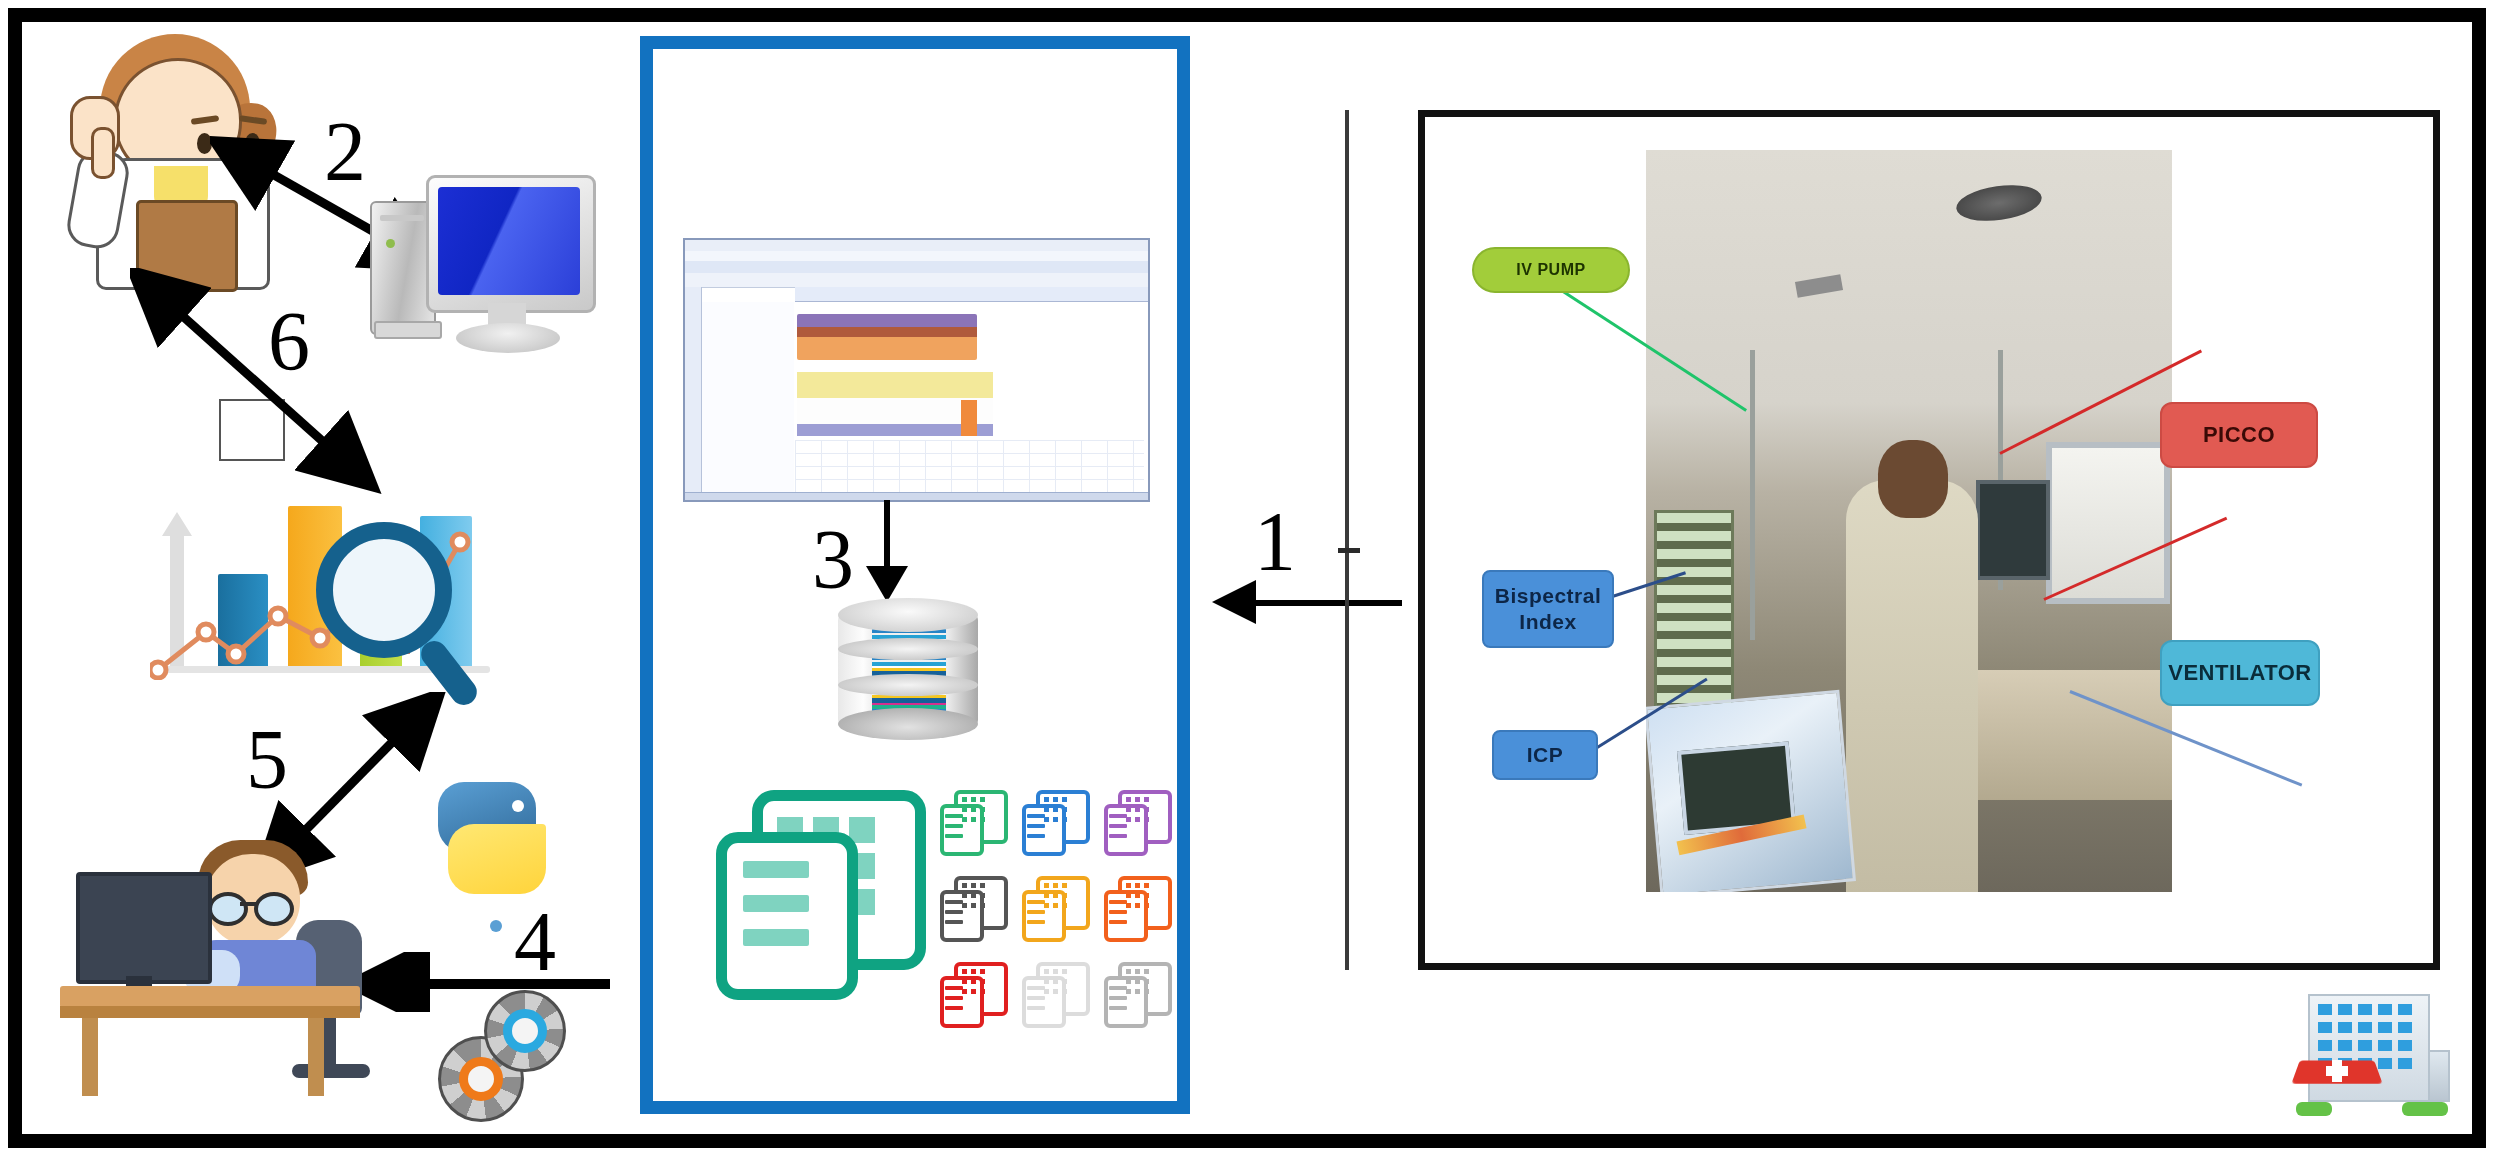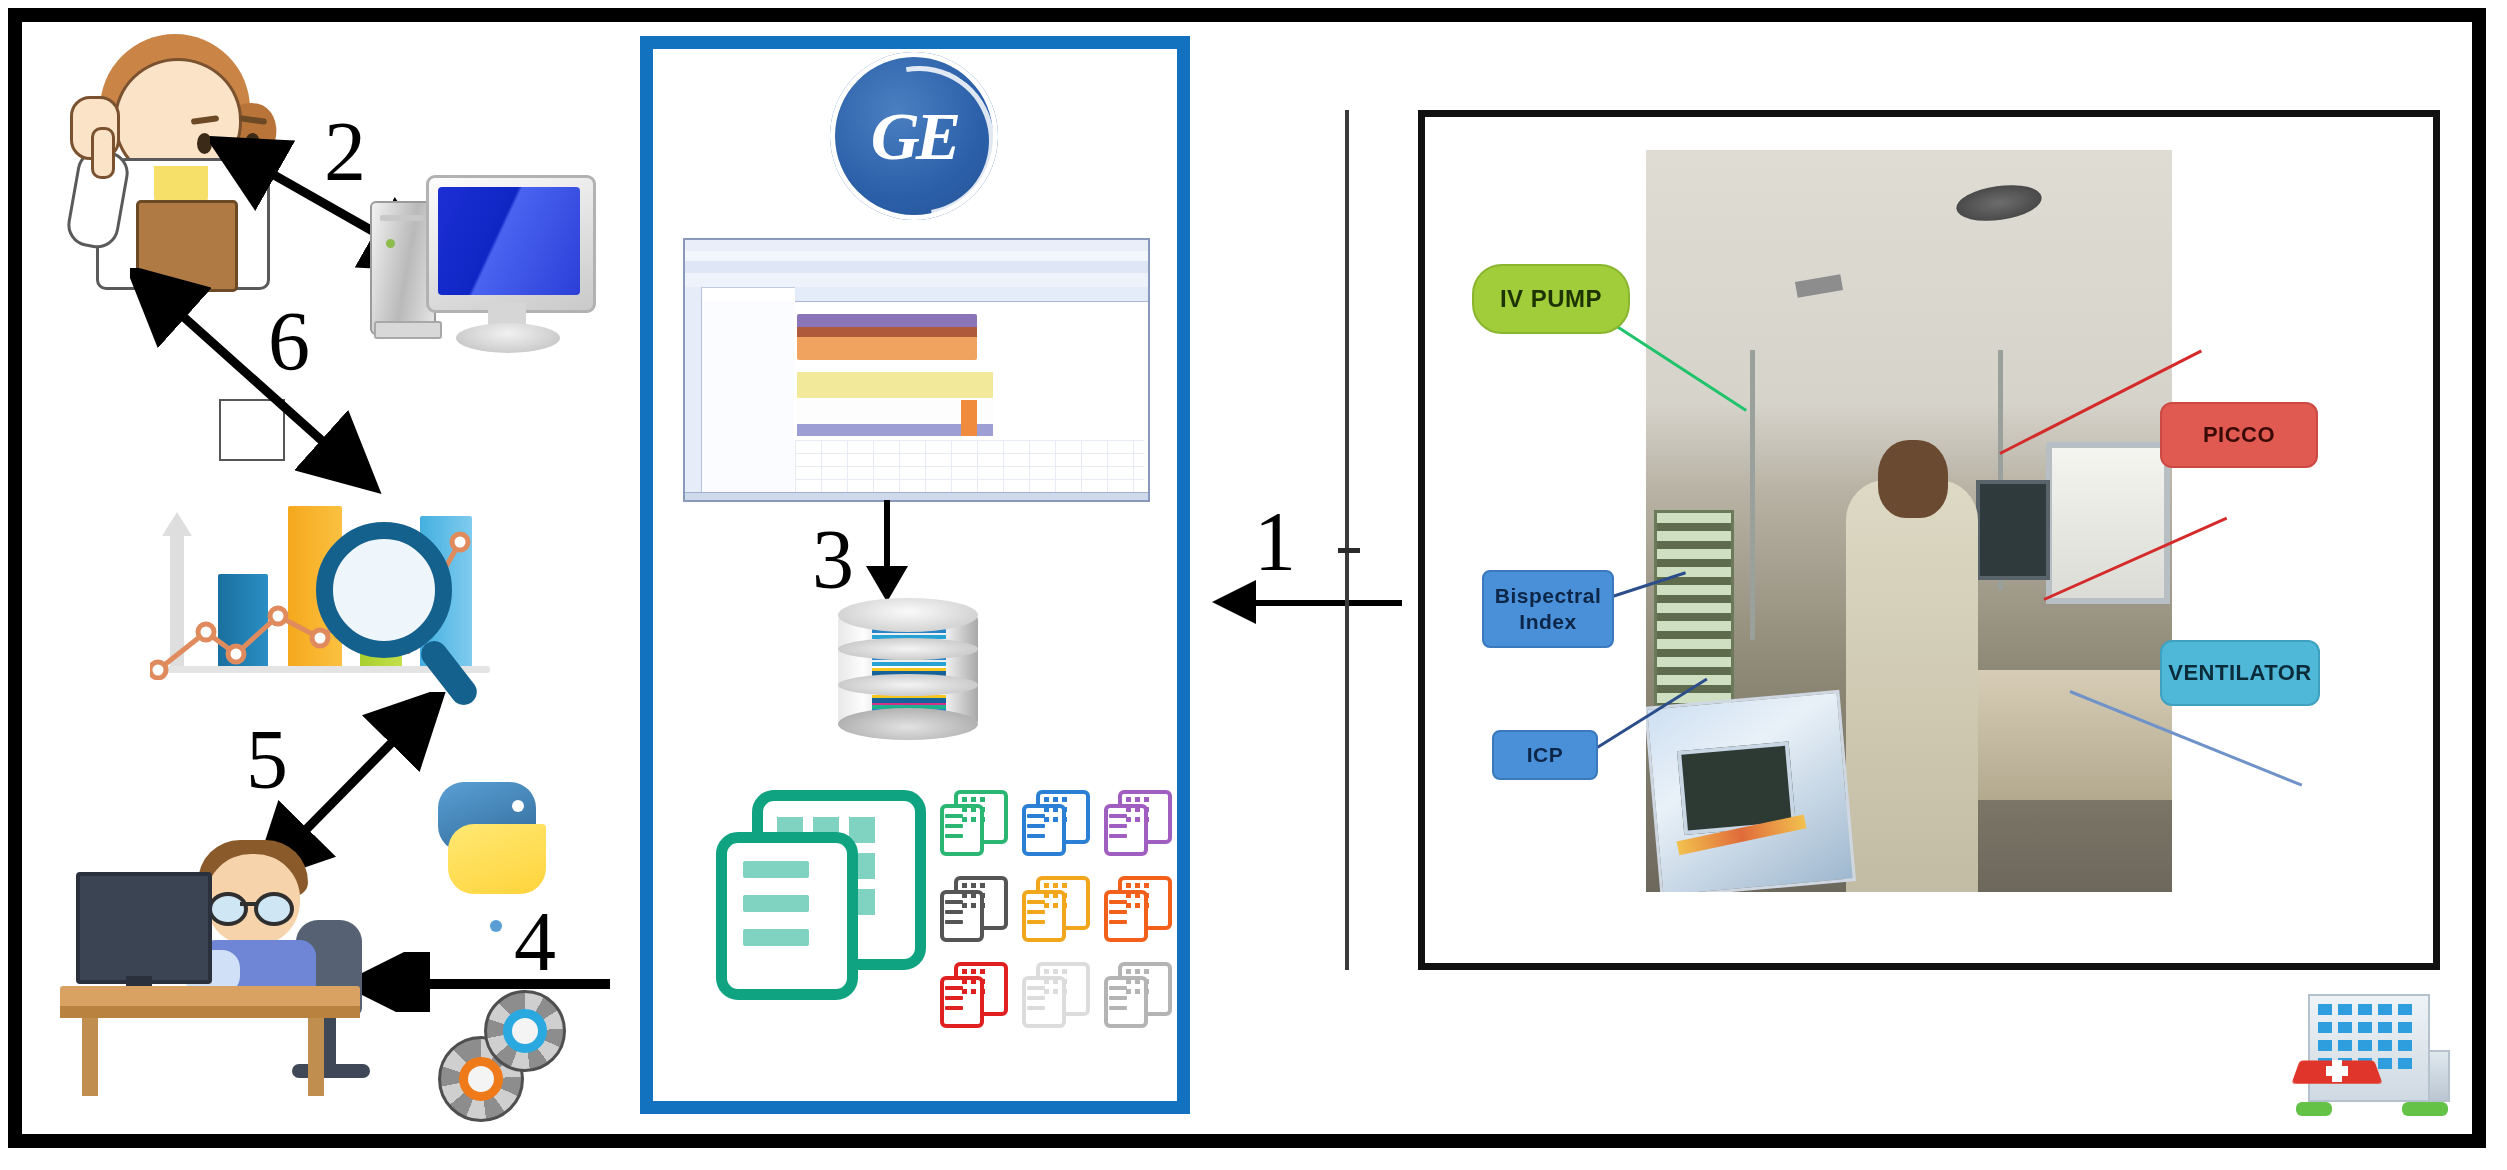--- a/index.html
+++ b/index.html
@@ -410,24 +410,20 @@
     <div class="gear g2">
       <div class="gear-ring"></div>
     </div>
     <div class="gear g1">
       <div class="gear-ring"></div>
     </div>
   </div>
 
   <div class="blue-panel"></div>
 
-  <div class="ge-logo">
-    <div class="ge-swirl"></div>
-    <div class="ge-text">GE</div>
-  </div>
 
   <div class="cis">
     <div class="cis-title"></div>
     <div class="cis-menu"></div>
     <div class="cis-tabs"></div>
     <div class="cis-tool"></div>
     <div class="cis-sidebar"></div>
     <div class="cis-ruler"></div>
     <div class="cis-left"></div>
     <div class="cis-wave"></div>
@@ -665,21 +661,21 @@
     </div>
   </div>
 
   <div class="conn g" style="left:1560px;top:288px;width:222px;transform:rotate(33deg);"></div>
   <div class="conn b" style="left:1560px;top:612px;width:132px;transform:rotate(-18deg);"></div>
   <div class="conn b" style="left:1578px;top:758px;width:152px;transform:rotate(-32deg);"></div>
   <div class="conn r" style="left:2000px;top:452px;width:226px;transform:rotate(-27deg);"></div>
   <div class="conn r" style="left:2044px;top:598px;width:200px;transform:rotate(-24deg);"></div>
   <div class="conn lb" style="left:2070px;top:690px;width:250px;transform:rotate(22deg);"></div>
 
-  <div class="node green" style="left:1472px;top:264px;width:158px;height:70px;font-size:24px;">IV PUMP</div>
+  <div class="node green" style="left:1472px;top:247px;width:158px;height:46px;font-size:16px;">IV PUMP</div>
   <div class="node blue" style="left:1482px;top:570px;width:132px;height:78px;font-size:21px;line-height:1.25;white-space:pre-line;">Bispectral
 Index</div>
   <div class="node blue" style="left:1492px;top:730px;width:106px;height:50px;font-size:21px;">ICP</div>
   <div class="node red" style="left:2160px;top:402px;width:158px;height:66px;font-size:22px;">PICCO</div>
   <div class="node cyan" style="left:2160px;top:640px;width:160px;height:66px;font-size:22px;">VENTILATOR</div>
 
   <div class="hospital">
     <div class="hosp-side"></div>
     <div class="hosp-body">
       <div class="hosp-win" style="left:8px;top:8px;"></div>

